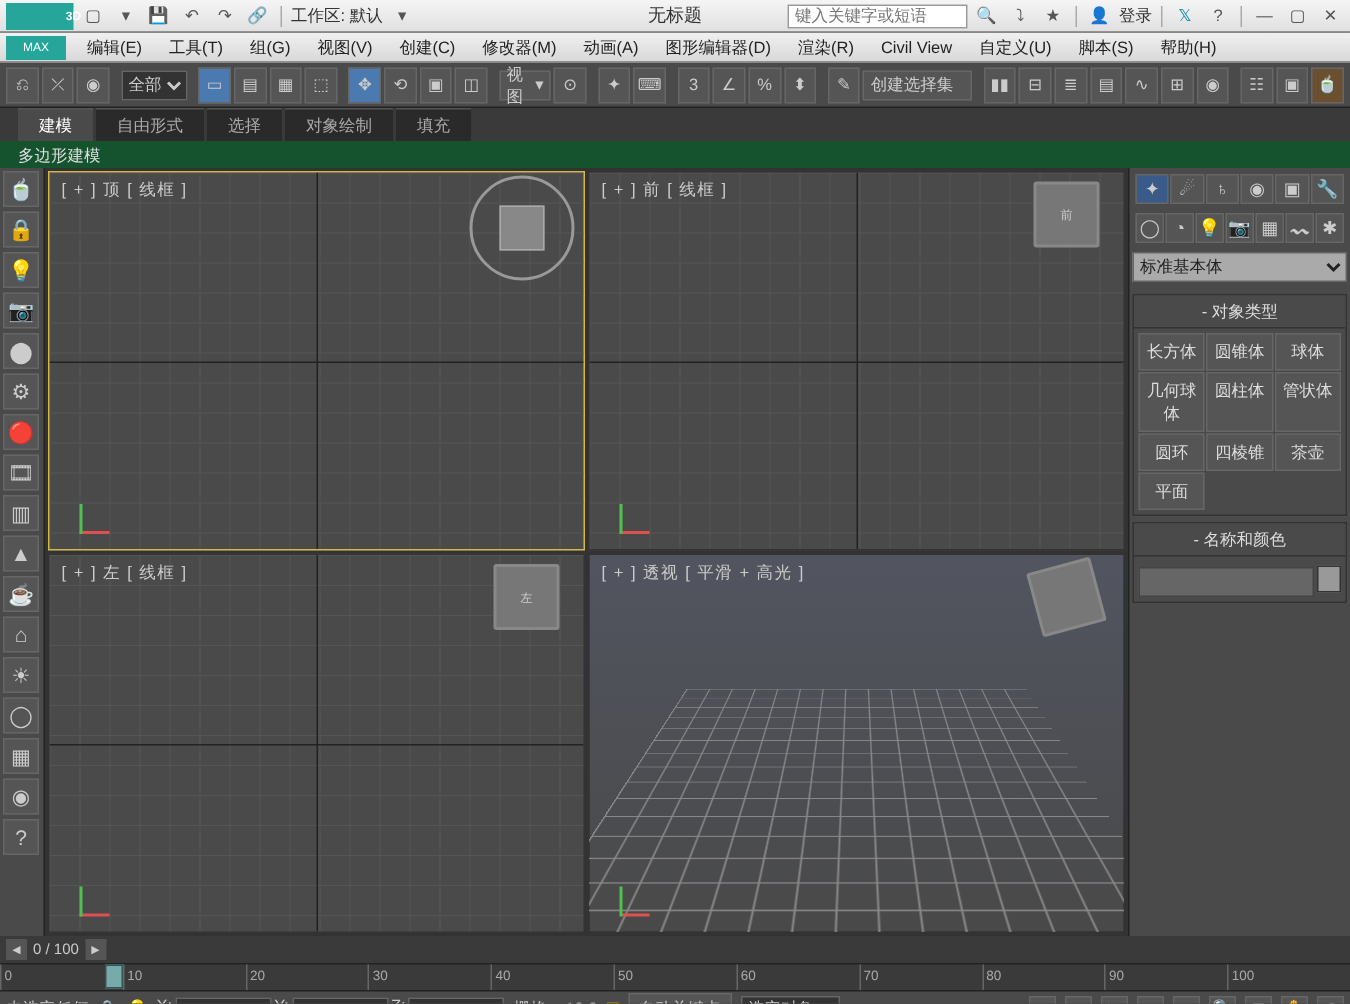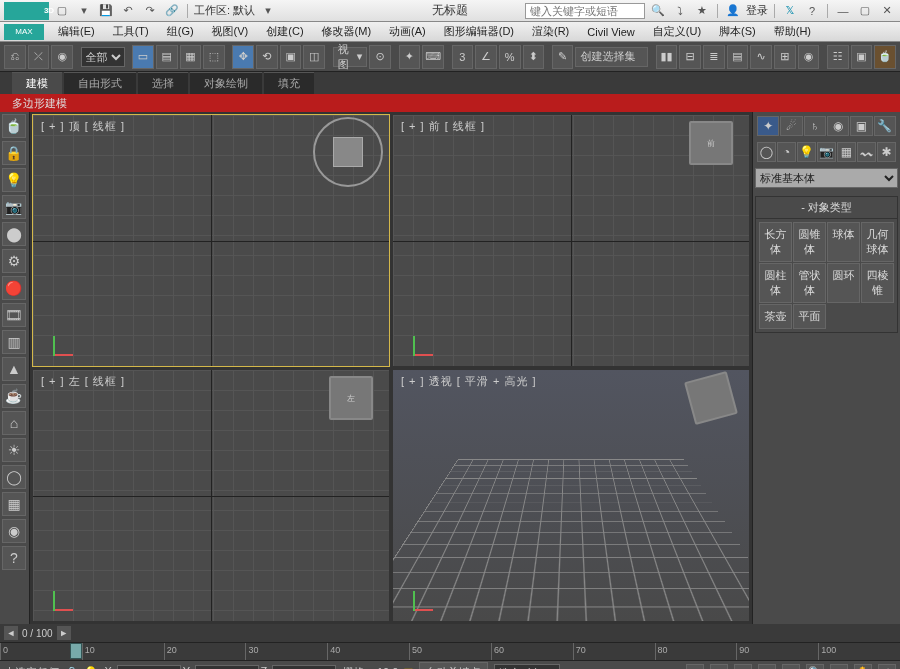--- a/index.html
+++ b/index.html
@@ -23,21 +23,21 @@
 .toolbar .tb { width: 24px; height: 24px; background: #555; border: 1px solid #666; display: flex; align-items: center; justify-content: center; color: #ccc; cursor: pointer; }
 .toolbar .tb.active { background: #4a7ab0; }
 .toolbar .tsep { width: 4px; }
 .toolbar select { background: #333; color: #ccc; border: 1px solid #666; height: 20px; font-size: 11px; }
 .toolbar .combo { background: #555; color: #ccc; border: 1px solid #666; height: 20px; padding: 0 4px; font-size: 11px; display: flex; align-items: center; }
 
 .tabbar { height: 22px; background: #3a3a3a; display: flex; align-items: flex-end; padding: 0 12px; gap: 2px; }
 .tabbar .tab { padding: 3px 14px; background: #2a2a2a; color: #aaa; cursor: pointer; border-top: 1px solid #555; }
 .tabbar .tab.active { background: #4a4a4a; color: #fff; }
 
-.subheader { height: 18px; background: #b91c1c; color: #ddd; padding: 2px 12px; font-size: 11px; }
+.subheader { height: 18px; background: #14532d; color: #ddd; padding: 2px 12px; font-size: 11px; }
 
 .main { display: flex; height: 512px; }
 .leftbar { width: 30px; background: #4a4a4a; border-right: 1px solid #222; display: flex; flex-direction: column; padding: 2px; gap: 3px; }
 .leftbar .lb { width: 24px; height: 24px; background: #555; border: 1px solid #666; display: flex; align-items: center; justify-content: center; font-size: 14px; cursor: pointer; }
 
 .viewports { flex: 1; background: #333; display: grid; grid-template-columns: 1fr 1fr; grid-template-rows: 1fr 1fr; gap: 2px; padding: 2px; position: relative; }
 .vp { background: #4a4a4a; border: 1px solid #333; position: relative; overflow: hidden; }
 .vp.active { border: 1px solid #d4b84a; }
 .vp .vplabel { position: absolute; top: 4px; left: 8px; color: #ccc; font-size: 11px; letter-spacing: 1px; z-index: 3; }
 .vp .grid { position: absolute; inset: 0; background-image: linear-gradient(#555 1px, transparent 1px), linear-gradient(90deg, #555 1px, transparent 1px); background-size: 20px 20px; }
@@ -59,21 +59,21 @@
 .rightpanel .rtab.active { background: #3a5a8a; }
 .rightpanel .rtoolrow { display: flex; gap: 1px; padding: 2px; margin-top: 2px; }
 .rightpanel .rtool { flex: 1; height: 20px; background: #555; border: 1px solid #666; display: flex; align-items: center; justify-content: center; cursor: pointer; font-size: 12px; }
 .rightpanel select { width: 100%; background: #aaa; color: #222; border: 1px solid #666; height: 20px; margin: 4px 0; }
 .rollout { border: 1px solid #333; margin-top: 4px; }
 .rollout .rhead { background: #4a4a4a; color: #ddd; text-align: center; padding: 3px; border-bottom: 1px solid #333; font-size: 11px; }
 .rollout .rhead::before { content: "- "; }
 .rollout .rbody { padding: 3px; }
 .rollout .chk { display: flex; align-items: center; justify-content: center; gap: 4px; padding: 2px; color: #bbb; }
 .rollout .chk input { width: 12px; height: 12px; }
-.btngrid { display: grid; grid-template-columns: 1fr 1fr 1fr 1fr; gap: 1px; }
+.btngrid { display: grid; grid-template-columns: 1fr 1fr 1fr; gap: 1px; }
 .btngrid .pb { background: #555; color: #ddd; text-align: center; padding: 4px 0; border: 1px solid #666; cursor: pointer; font-size: 11px; }
 .nameinput { width: 100%; background: #666; border: 1px solid #444; height: 20px; margin-top: 4px; }
 .color-swatch { width: 18px; height: 18px; background: #999; border: 1px solid #333; }
 .namerow { display: flex; gap: 2px; align-items: center; }
 
 .scrollrow { height: 18px; background: #3a3a3a; display: flex; align-items: center; padding: 0 4px; gap: 4px; }
 .scrollrow .sbtn { width: 14px; height: 14px; background: #555; display: flex; align-items: center; justify-content: center; font-size: 9px; }
 .scrollrow .pos { color: #ccc; font-size: 10px; }
 
 .timeline { height: 18px; background: #3a3a3a; position: relative; border-top: 1px solid #222; }
@@ -288,20 +288,29 @@
           <div class="pb">圆柱体</div>
           <div class="pb">管状体</div>
           <div class="pb">圆环</div>
           <div class="pb">四棱锥</div>
           <div class="pb">茶壶</div>
           <div class="pb">平面</div>
         </div>
       </div>
     </div>
 
+    <div class="rollout">
+      <div class="rhead">名称和颜色</div>
+      <div class="rbody">
+        <div class="namerow">
+          <input class="nameinput" style="">
+          <div class="color-swatch"></div>
+        </div>
+      </div>
+    </div>
   </div>
 </div>
 
 <div class="scrollrow">
   <div class="sbtn">◄</div>
   <span class="pos">0 / 100</span>
   <div class="sbtn">►</div>
 </div>
 
 <div class="timeline">

